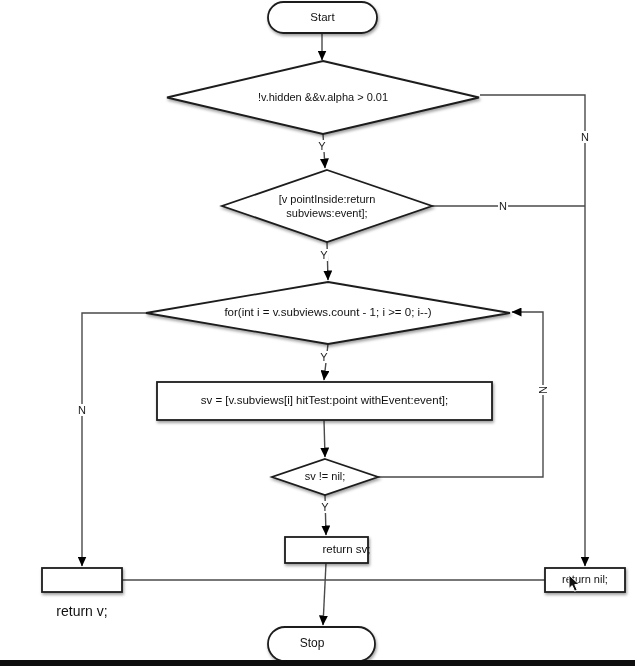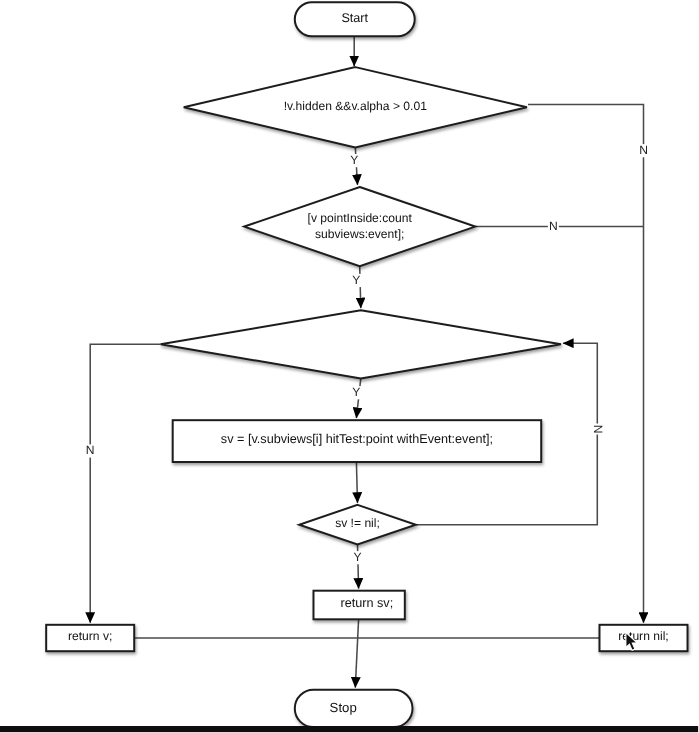--- a/index.html
+++ b/index.html
@@ -63,30 +63,31 @@
       <rect x="42" y="568" width="80" height="24"></rect>
       <rect x="545" y="568" width="80" height="24"></rect>
       <rect x="268" y="627" width="107" height="34" rx="17" ry="17"></rect>
     </g>
   </svg>
 
   <div class="lbl" style="left:268px;top:2px;width:109px;height:31px;">Start</div>
 
   <div class="lbl" style="left:198px;top:77px;width:250px;height:42px;flex-direction:row;font-size:11px;"><span class="ln">!v.hidden &amp;&amp;</span><span class="ln">v.alpha &gt; 0.01</span></div>
 
-  <div class="lbl" style="left:237px;top:192px;width:180px;height:29px;flex-direction:column;font-size:11px;"><span class="ln">[v pointInside:count</span><span class="ln">subviews:event];</span></div>
+  <div class="lbl" style="left:237px;top:192px;width:180px;height:29px;flex-direction:column;font-size:11px;"><span class="ln">[v pointInside:return</span><span class="ln">subviews:event];</span></div>
 
+  <div class="lbl" style="left:158px;top:305px;width:340px;height:16px;font-size:11.5px;">for(int i = v.subviews.count - 1; i &gt;= 0; i--)</div>
 
   <div class="lbl" style="left:157px;top:382px;width:335px;height:38px;font-size:11.5px;">sv = [v.subviews[i] hitTest:point withEvent:event];</div>
 
   <div class="lbl" style="left:272px;top:459px;width:106px;height:36px;font-size:11px;">sv != nil;</div>
 
-  <div class="lbl" style="left:285px;top:537px;width:97px;height:26px;">return sv;</div>
+  <div class="lbl" style="left:298px;top:537px;width:97px;height:26px;">return sv;</div>
 
-  <div class="lbl" style="left:42px;top:568px;width:80px;height:24px;font-size:11px;">return v;</div>
+  <div class="lbl" style="left:42px;top:600px;width:80px;height:24px;font-size:14px;">return v;</div>
 
   <div class="lbl" style="left:545px;top:568px;width:80px;height:24px;font-size:11px;">return nil;</div>
 
   <div class="lbl" style="left:268px;top:627px;width:88px;height:34px;font-size:12px;">Stop</div>
 
   <div class="edge-lbl" style="left:322px;top:146px;">Y</div>
   <div class="edge-lbl" style="left:324px;top:255px;">Y</div>
   <div class="edge-lbl" style="left:324px;top:357px;">Y</div>
   <div class="edge-lbl" style="left:325px;top:507px;">Y</div>
   <div class="edge-lbl" style="left:585px;top:137px;">N</div>

